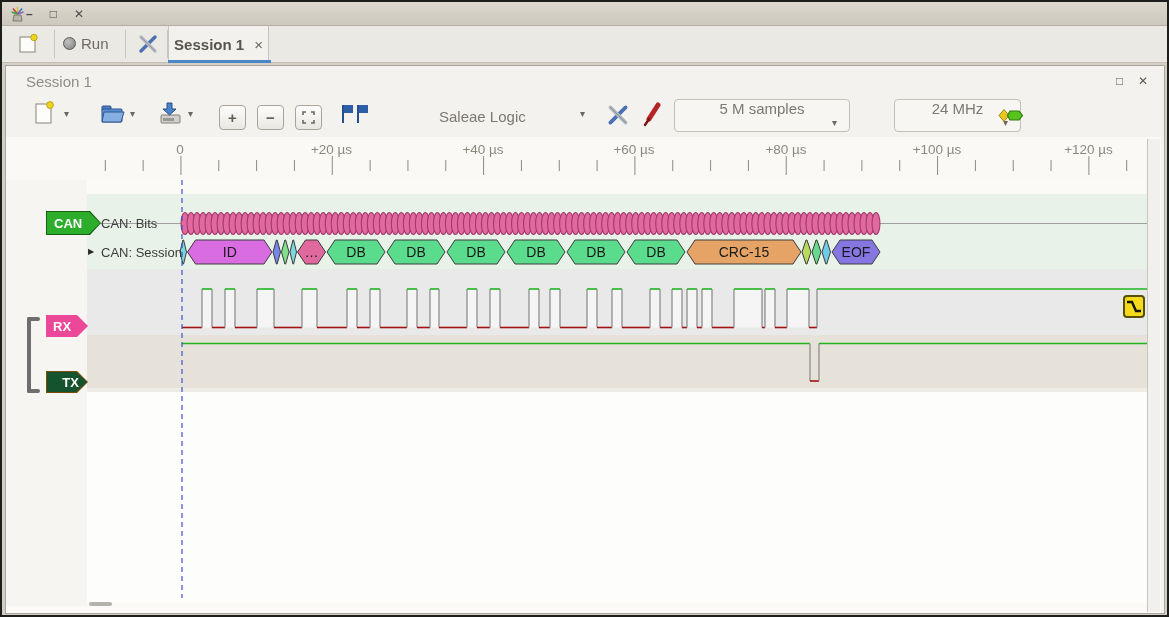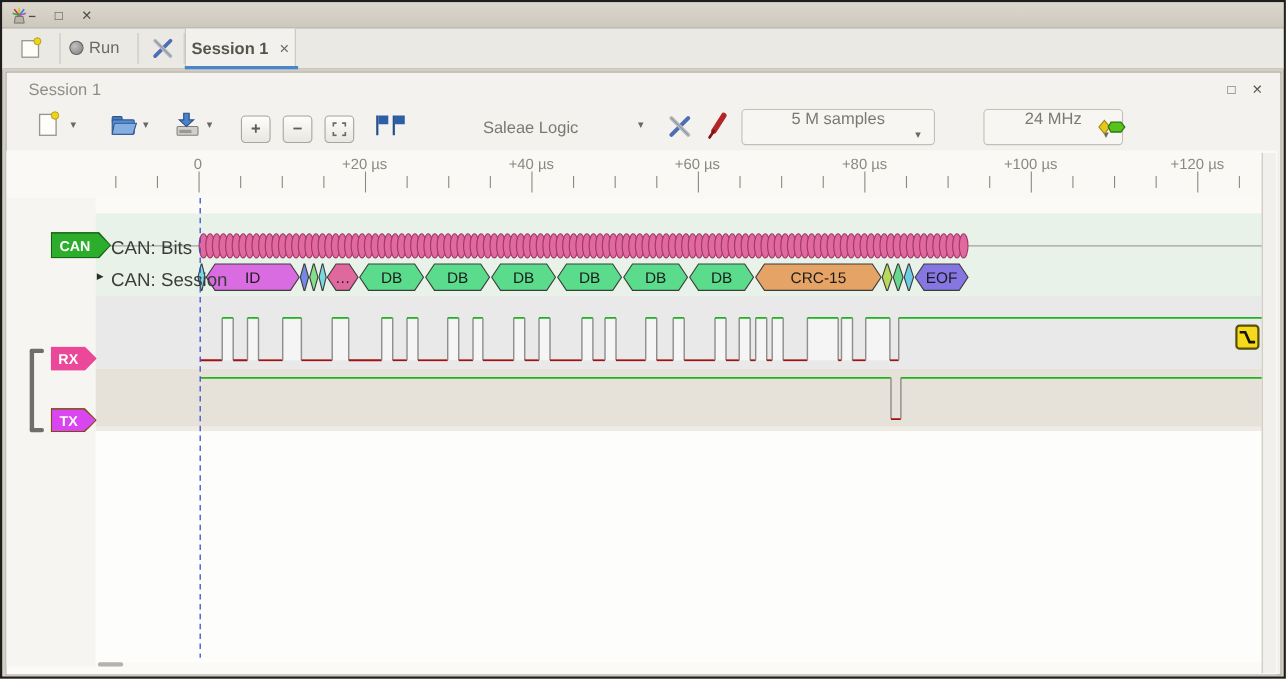--- a/index.html
+++ b/index.html
@@ -44,21 +44,21 @@
     display:flex;align-items:center;padding:0 12px;font-size:15px;color:#7b7971;flex-direction:column;}
   .combo .caret{margin-left:auto;}
   .devlbl{position:absolute;font-size:15px;color:#7b7971;}
   
   .rowbg{position:absolute;}
   
   .tagouter{position:absolute;display:flex;}
   .tagA{clip-path:polygon(0 0,calc(100% - 11px) 0,100% 50%,calc(100% - 11px) 100%,0 100%);
     display:flex;align-items:center;justify-content:flex-start;padding-left:7px;
     color:#fff;font-weight:bold;font-size:13px;width:100%;height:100%;}
-  .declbl{position:absolute;font-size:17px;color:#3c3c3c;}
+  .declbl{position:absolute;font-size:13px;color:#3c3c3c;}
   .decarrow{position:absolute;font-size:8px;color:#2a2a2a;}
   svg.overlay{position:absolute;left:0;top:0;pointer-events:none;}
   .trigger{position:absolute;left:1121px;top:293px;width:22px;height:23px;background:#f6d91a;
     border:2px solid #55500a;border-radius:4px;display:flex;align-items:center;justify-content:center;}
   .hscroll{position:absolute;left:87px;top:600px;width:23px;height:4px;background:#b4b2ac;border-radius:2px;}
   .bracketbar{position:absolute;background:#6e6e6e;border-radius:2px;}
 </style>
 </head>
 <body>
 
@@ -509,21 +509,21 @@
         </div>
       </div>
   </div>
   <div class="tagouter" style="left:44px;top:313px;width:42px;height:22px;">
     <div class="tagA" style="background:#ec4899;">
         <span>RX</span>
       </div>
   </div>
   <div class="tagouter" style="left:44px;top:369px;width:42px;height:22px;">
     <div class="tagA" style="background:#7a4c08;">
-        <div class="tagA" style="position:absolute;left:1px;top:1px;width:calc(100% - 2px);height:calc(100% - 2px);background:#d946ef;">
+        <div class="tagA" style="position:absolute;left:1px;top:1px;width:calc(100% - 2px);height:calc(100% - 2px);background:#14532d;justify-content:center;">
           <span>TX</span>
         </div>
       </div>
   </div>
 
   
   <div class="grp">
     <div class="bracketbar" style="left:25px;top:315px;width:4px;height:76px;"></div>
     <div class="bracketbar" style="left:25px;top:315px;width:13px;height:4px;"></div>
     <div class="bracketbar" style="left:25px;top:387px;width:13px;height:4px;"></div>

